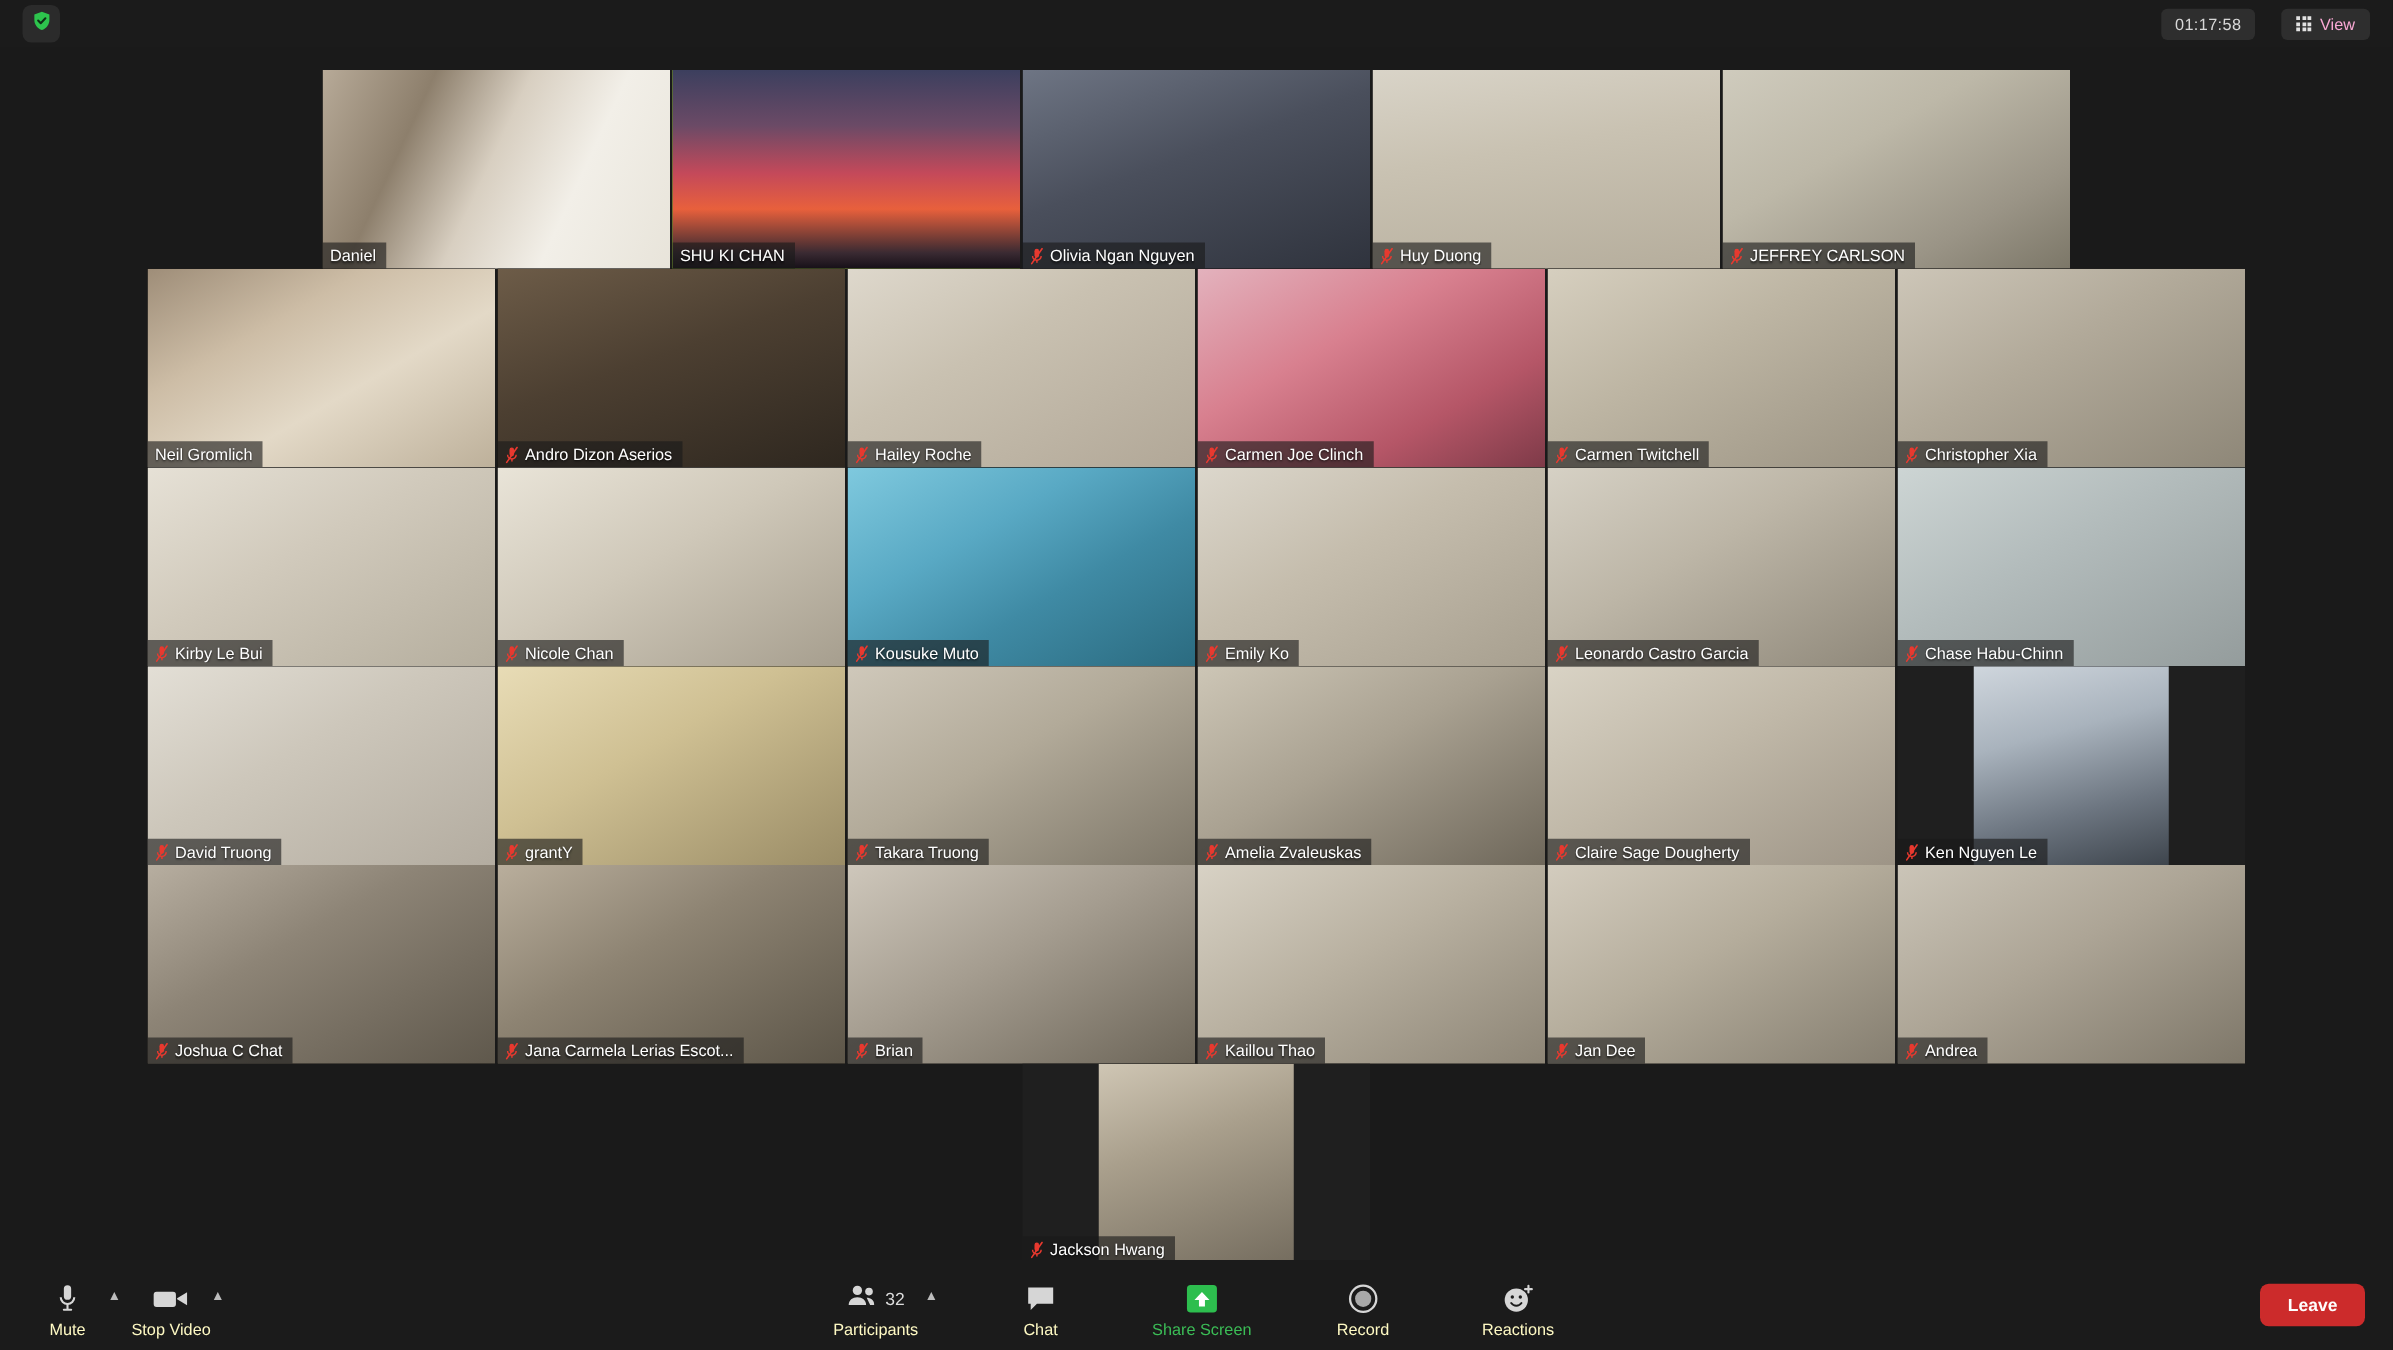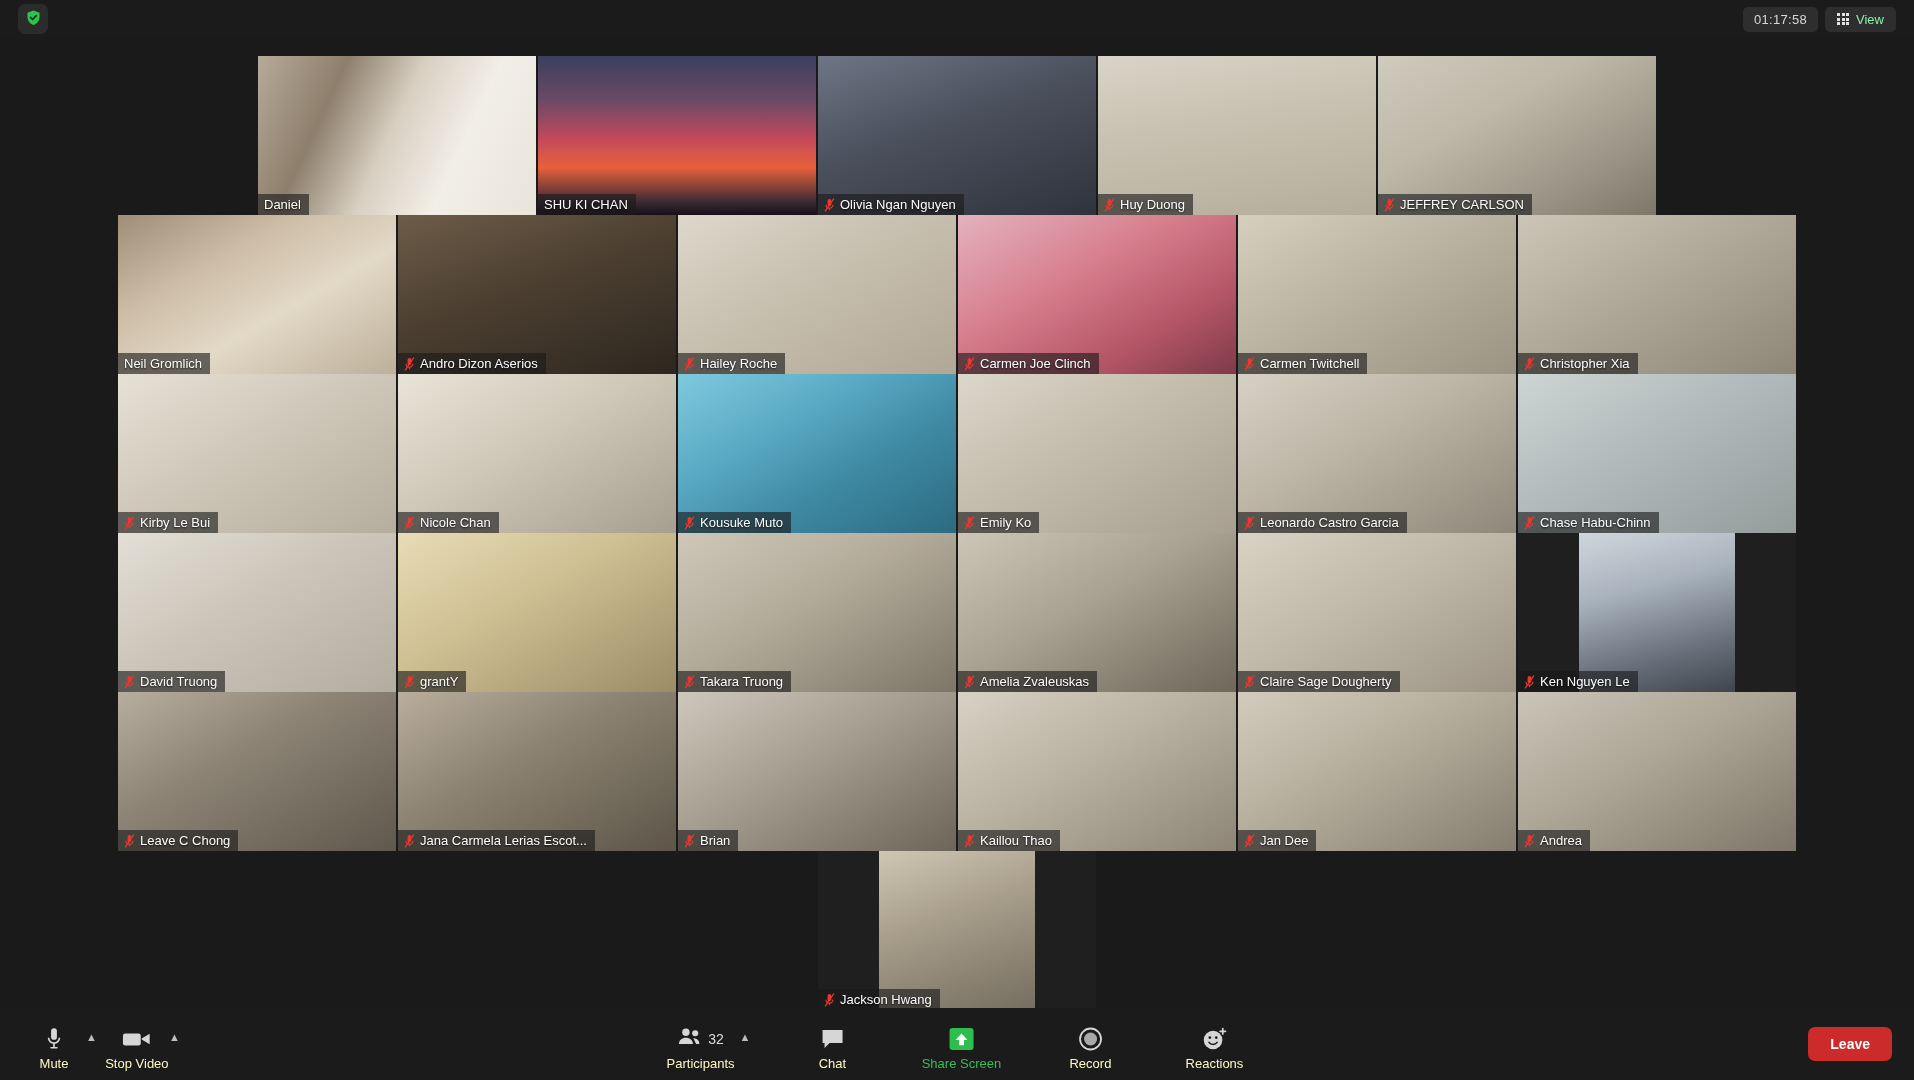--- a/index.html
+++ b/index.html
@@ -15,27 +15,27 @@
   #topbar {
     position: absolute; top: 0; left: 0; width: 1914px; height: 38px;
     background: #1b1b1b;
     display: flex; align-items: center; justify-content: space-between;
     padding: 0 18px;
   }
   #shield-badge {
     width: 30px; height: 30px; border-radius: 7px; background: #2b2b2b;
     display: flex; align-items: center; justify-content: center;
   }
-  .topright { display: flex; align-items: center; gap: 7px; padding-left: 16px; }
+  .topright { display: flex; align-items: center; gap: 21px; padding-left: 16px; }
   #timer {
     background: #2e2e2e; color: #d8d8d8; font-size: 13px;
     padding: 5px 11px; border-radius: 5px; letter-spacing: .3px;
   }
   #view-btn {
-    background: #2e2e2e; color: #86efac; font-size: 13px;
+    background: #2e2e2e; color: #f9a8d4; font-size: 13px;
     padding: 5px 12px; border-radius: 5px;
     display: flex; align-items: center; gap: 7px; cursor: pointer;
   }
   .grid-glyph {
     display: grid; grid-template-columns: repeat(3, 3px);
     grid-template-rows: repeat(3, 3px); gap: 1.5px;
   }
   .grid-glyph i { display:block; width:3px; height:3px; background:#e2e2e2; }
 
   
@@ -405,21 +405,21 @@
     <div class="tile-row" style="top: 636px;">
       <div class="tile" style="--spk: #a8e043;">
         <div class="vid" style="background: linear-gradient(150deg, rgb(183, 174, 160) 0%, rgb(141, 132, 118) 40%, rgb(95, 88, 76) 100%);"></div>
         <div class="nameplate">
           <svg class="mic-muted" viewBox="0 0 16 20">
             <rect x="5.2" y="1.4" width="5.4" height="10.2" rx="2.7" fill="#e8392f"></rect>
             <path d="M3 9.6a5 5 0 0 0 10 0" fill="none" stroke="#e8392f" stroke-width="1.7"></path>
             <rect x="7.2" y="14.2" width="1.7" height="3.4" fill="#e8392f"></rect>
             <path d="M2 18.6 14 1.2" stroke="#e8392f" stroke-width="1.9" stroke-linecap="round"></path>
           </svg>
-          <span class="nm">Leave C Chong</span>
+          <span class="nm">Joshua C Chat</span>
         </div>
       </div>
       <div class="tile" style="--spk: #a8e043;">
         <div class="vid" style="background: linear-gradient(150deg, rgb(185, 174, 156) 0%, rgb(141, 131, 114) 42%, rgb(92, 85, 72) 100%);"></div>
         <div class="nameplate">
           <svg class="mic-muted" viewBox="0 0 16 20">
             <rect x="5.2" y="1.4" width="5.4" height="10.2" rx="2.7" fill="#e8392f"></rect>
             <path d="M3 9.6a5 5 0 0 0 10 0" fill="none" stroke="#e8392f" stroke-width="1.7"></path>
             <rect x="7.2" y="14.2" width="1.7" height="3.4" fill="#e8392f"></rect>
             <path d="M2 18.6 14 1.2" stroke="#e8392f" stroke-width="1.9" stroke-linecap="round"></path>

